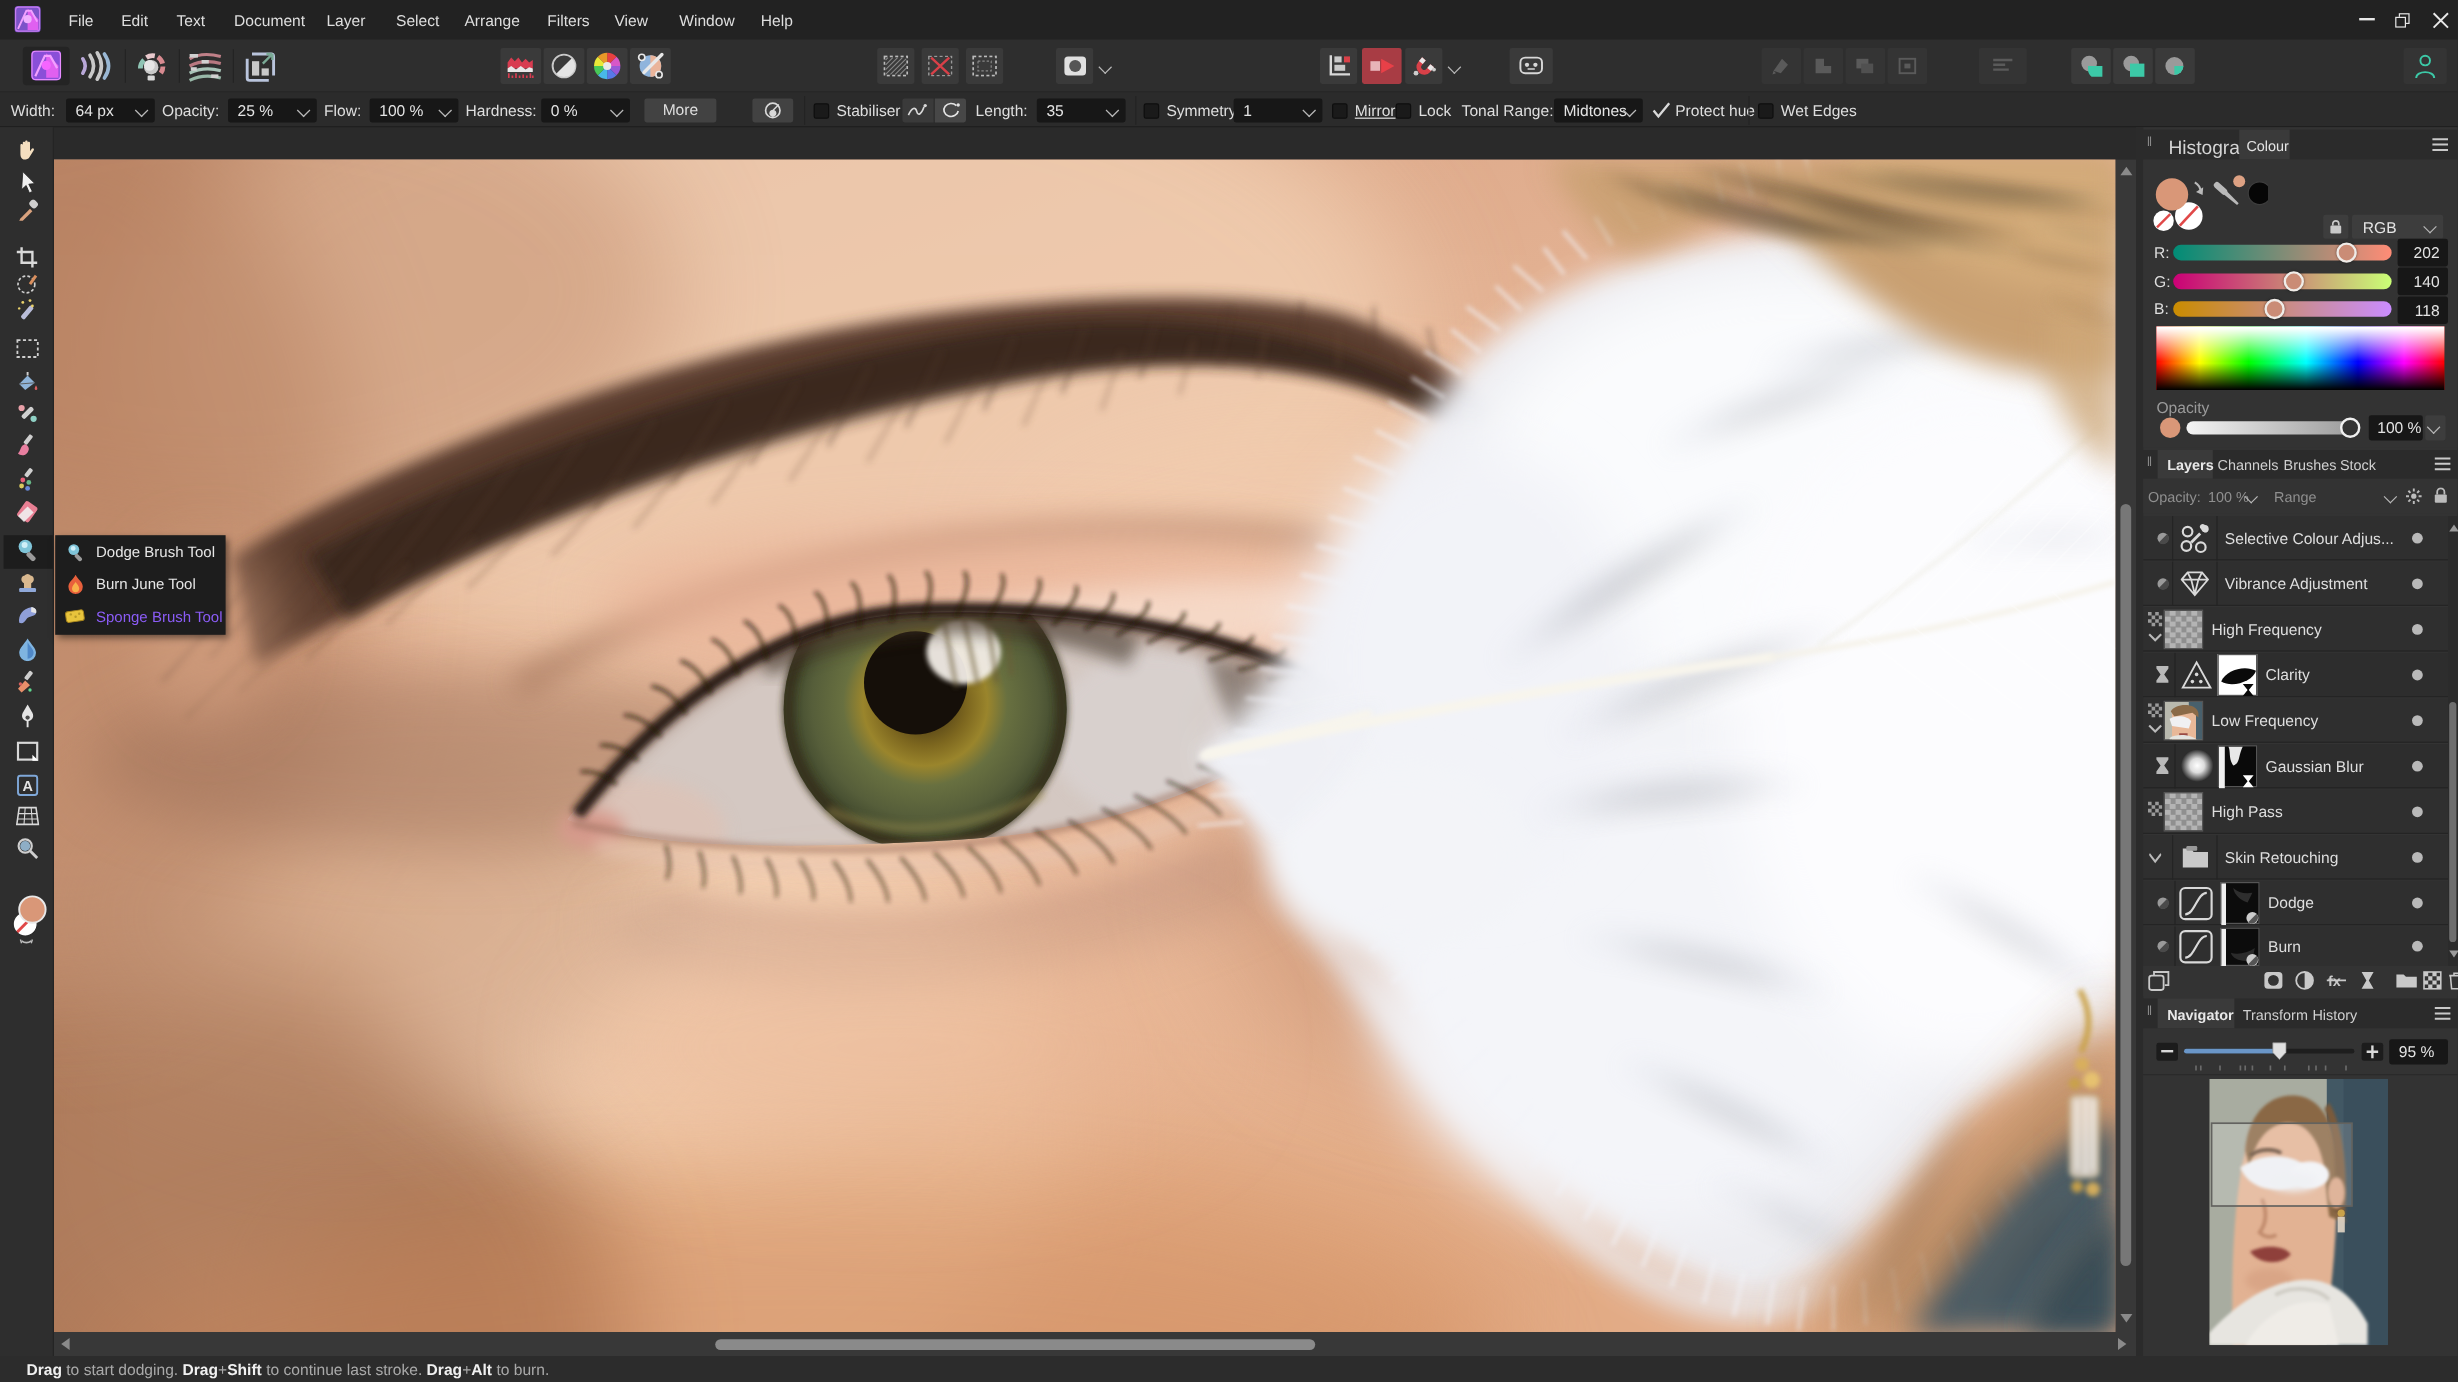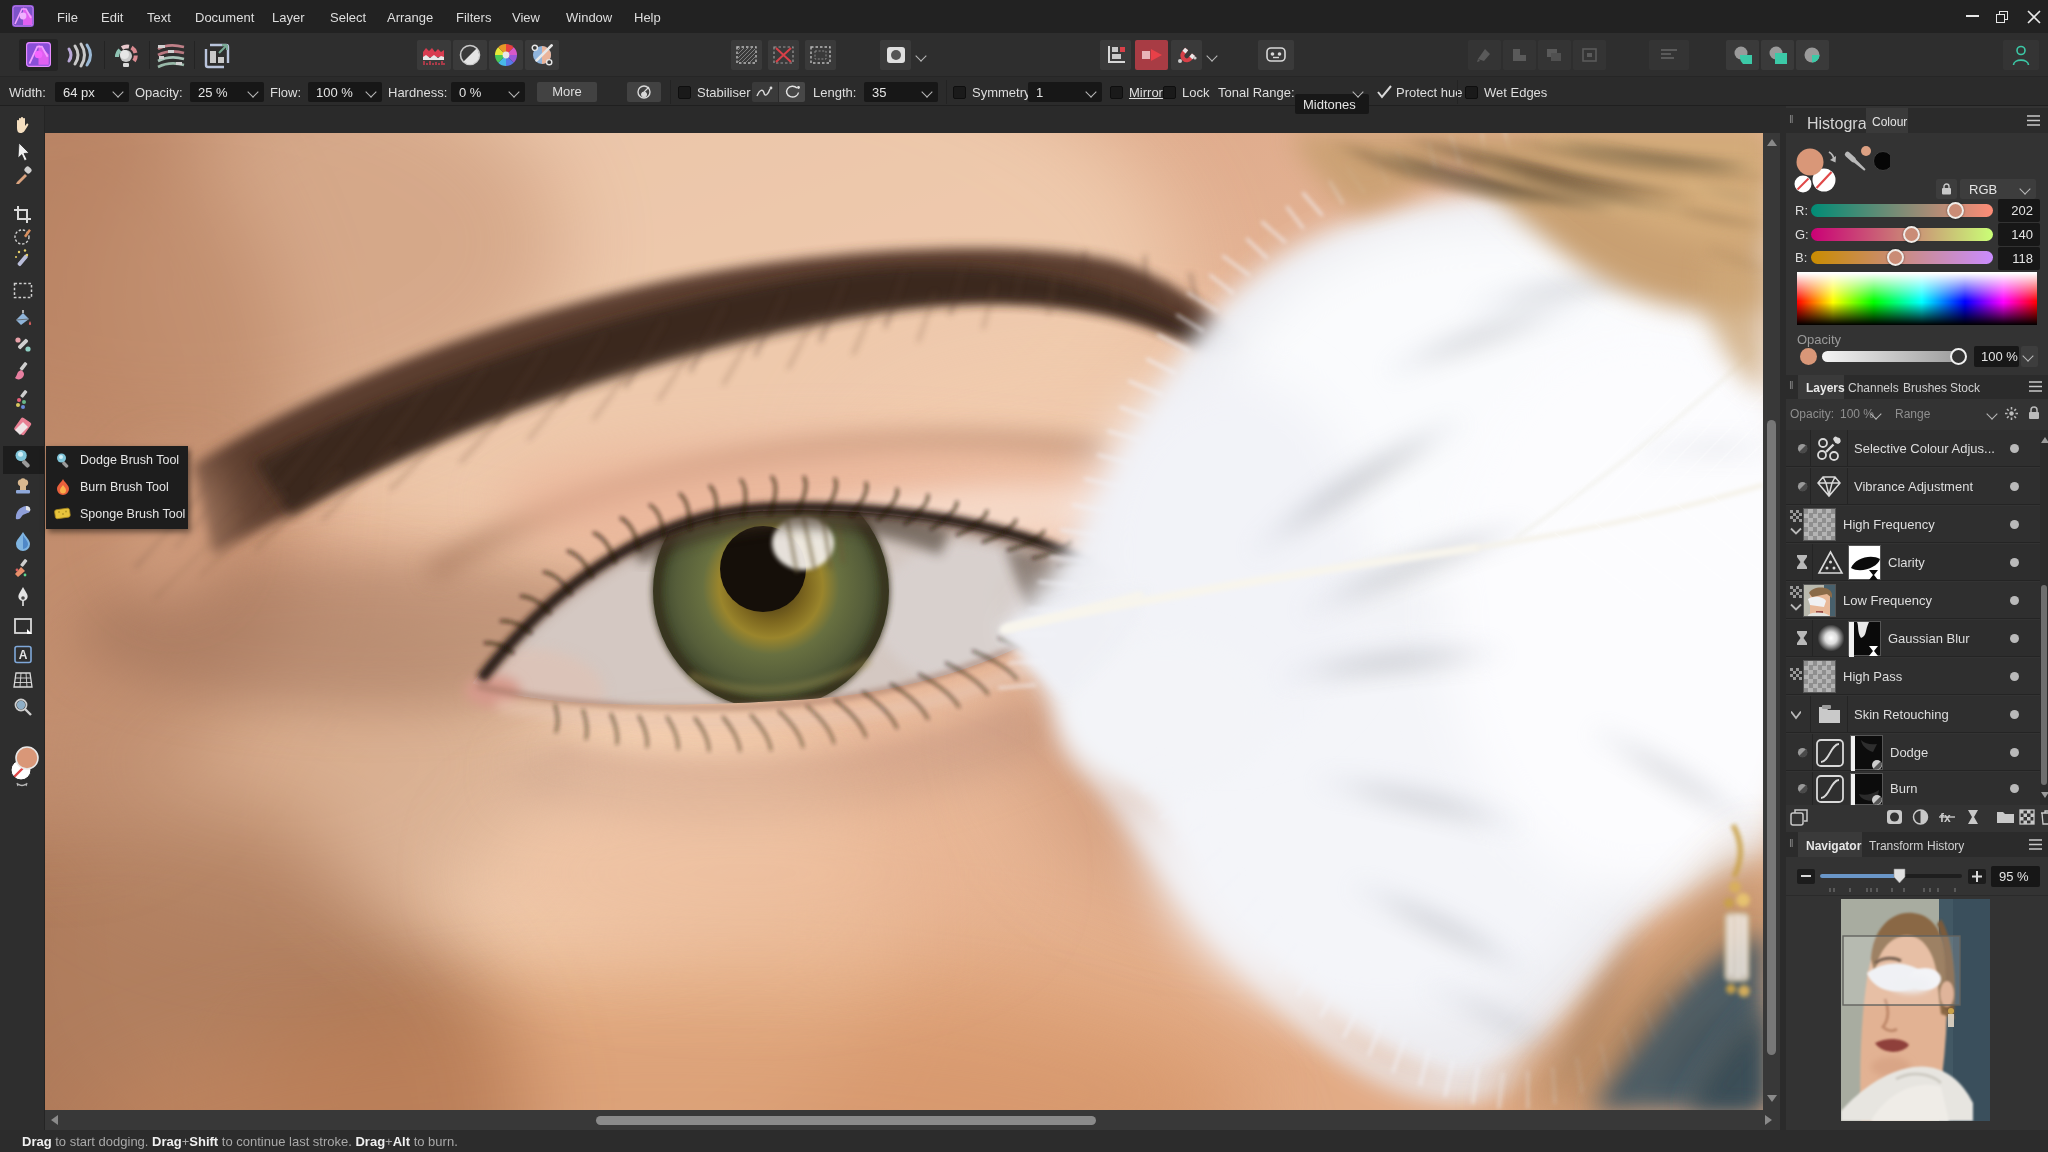--- a/index.html
+++ b/index.html
@@ -285,21 +285,21 @@
   <span class="abs txt" style="left:972px;top:85px;">Symmetry</span>
   <div class="abs ibox" style="left:1028px;top:82px;width:74px;height:20px;">
         <span style="position:absolute;left:8px;top:3px;">1</span>
       </div>
   <div class="abs chev" style="left:1087px;top:88px;"></div>
   <div class="abs cb" style="left:1110px;top:86px;"></div>
   <span class="abs txt" style="left:1129px;top:85px;text-decoration:underline;">Mirror</span>
   <div class="abs cb" style="left:1163px;top:86px;"></div>
   <span class="abs txt" style="left:1182px;top:85px;">Lock</span>
   <span class="abs txt" style="left:1218px;top:85px;">Tonal Range:</span>
-  <div class="abs ibox" style="left:1295px;top:94px;width:74px;height:20px;">
+  <div class="abs ibox" style="left:1295px;top:82px;width:74px;height:20px;">
         <span style="position:absolute;left:8px;top:3px;">Midtones</span>
       </div>
   <div class="abs chev" style="left:1354px;top:88px;"></div>
   <svg class="abs" style="left:1377px;top:85px" width="15" height="14" viewBox="0 0 15 14">
         <path d="M1 7 L5 12 L14 1" stroke="#d9d9d9" stroke-width="2" fill="none"></path>
       </svg>
   <span class="abs txt" style="left:1396px;top:85px;">Protect hue</span>
   <div class="sep abs" style="left:1457px;top:80px;height:24px;"></div>
   <div class="abs cb" style="left:1465px;top:86px;"></div>
   <span class="abs txt" style="left:1484px;top:85px;">Wet Edges</span>
@@ -641,28 +641,28 @@
   <svg class="abs" style="left:9px;top:6px" width="16" height="16" viewBox="0 0 16 16">
     <circle cx="6.5" cy="6" r="4.5" fill="#7fc4d8"></circle>
     <circle cx="6" cy="5" r="2" fill="#cfeff8"></circle>
     <rect x="9" y="9" width="7" height="3.4" rx="1.5" transform="rotate(45 9 9)" fill="#9a9a9a"></rect>
   </svg>
   <span class="abs" style="left:34px;top:7px;font-size:12.5px;color:#e6e6e6;">Dodge Brush Tool</span>
   <svg class="abs" style="left:10px;top:33px" width="14" height="16" viewBox="0 0 14 16">
     <path d="M7 0 C9 4 13 6 13 10 A6 6 0 0 1 1 10 C1 6 5 4 7 0 Z" fill="#e8603c"></path>
     <path d="M7 6 C8 8 10 9 10 11.5 A3 3 0 0 1 4 11.5 C4 9 6 8 7 6 Z" fill="#f8b04a"></path>
   </svg>
-  <span class="abs" style="left:34px;top:34px;font-size:12.5px;color:#e6e6e6;">Burn Brush Tool</span>
+  <span class="abs" style="left:34px;top:34px;font-size:12.5px;color:#e6e6e6;">Burn June Tool</span>
   <svg class="abs" style="left:8px;top:61px" width="18" height="14" viewBox="0 0 18 14">
     <rect x="1" y="2" width="15" height="9" rx="2" transform="rotate(-8 8 7)" fill="#e8c43c" stroke="#a8861e" stroke-width=".8"></rect>
     <circle cx="5" cy="5" r="1" fill="#b89a28"></circle>
         <circle cx="9" cy="7" r="1" fill="#b89a28"></circle>
         <circle cx="12" cy="4.5" r="1" fill="#b89a28"></circle>
   </svg>
-  <span class="abs" style="left:34px;top:61px;font-size:12.5px;color:#e5e5e5;">Sponge Brush Tool</span>
+  <span class="abs" style="left:34px;top:61px;font-size:12.5px;color:#8b5cf6;">Sponge Brush Tool</span>
 </div>
 
 <div class="abs" style="left:1780px;top:106px;width:268px;height:1046px;background:#333333;"></div>
 <div class="abs" style="left:1780px;top:106px;width:6px;height:1046px;background:#2b2b2b;"></div>
 <div id="rightpanel">
 
   <div class="abs" style="left:1786px;top:108px;width:262px;height:25px;background:#2b2b2b;"></div>
   <span class="abs" style="left:1789px;top:113px;color:#8a8a8a;font-size:11px;letter-spacing:1px;">‖</span>
   <span class="abs" style="left:1807px;top:115px;font-size:16px;color:#d4d4d4;">Histogram</span>
   <div class="abs" style="left:1866px;top:108px;width:42px;height:25px;background:#3a3a3a;"></div>

